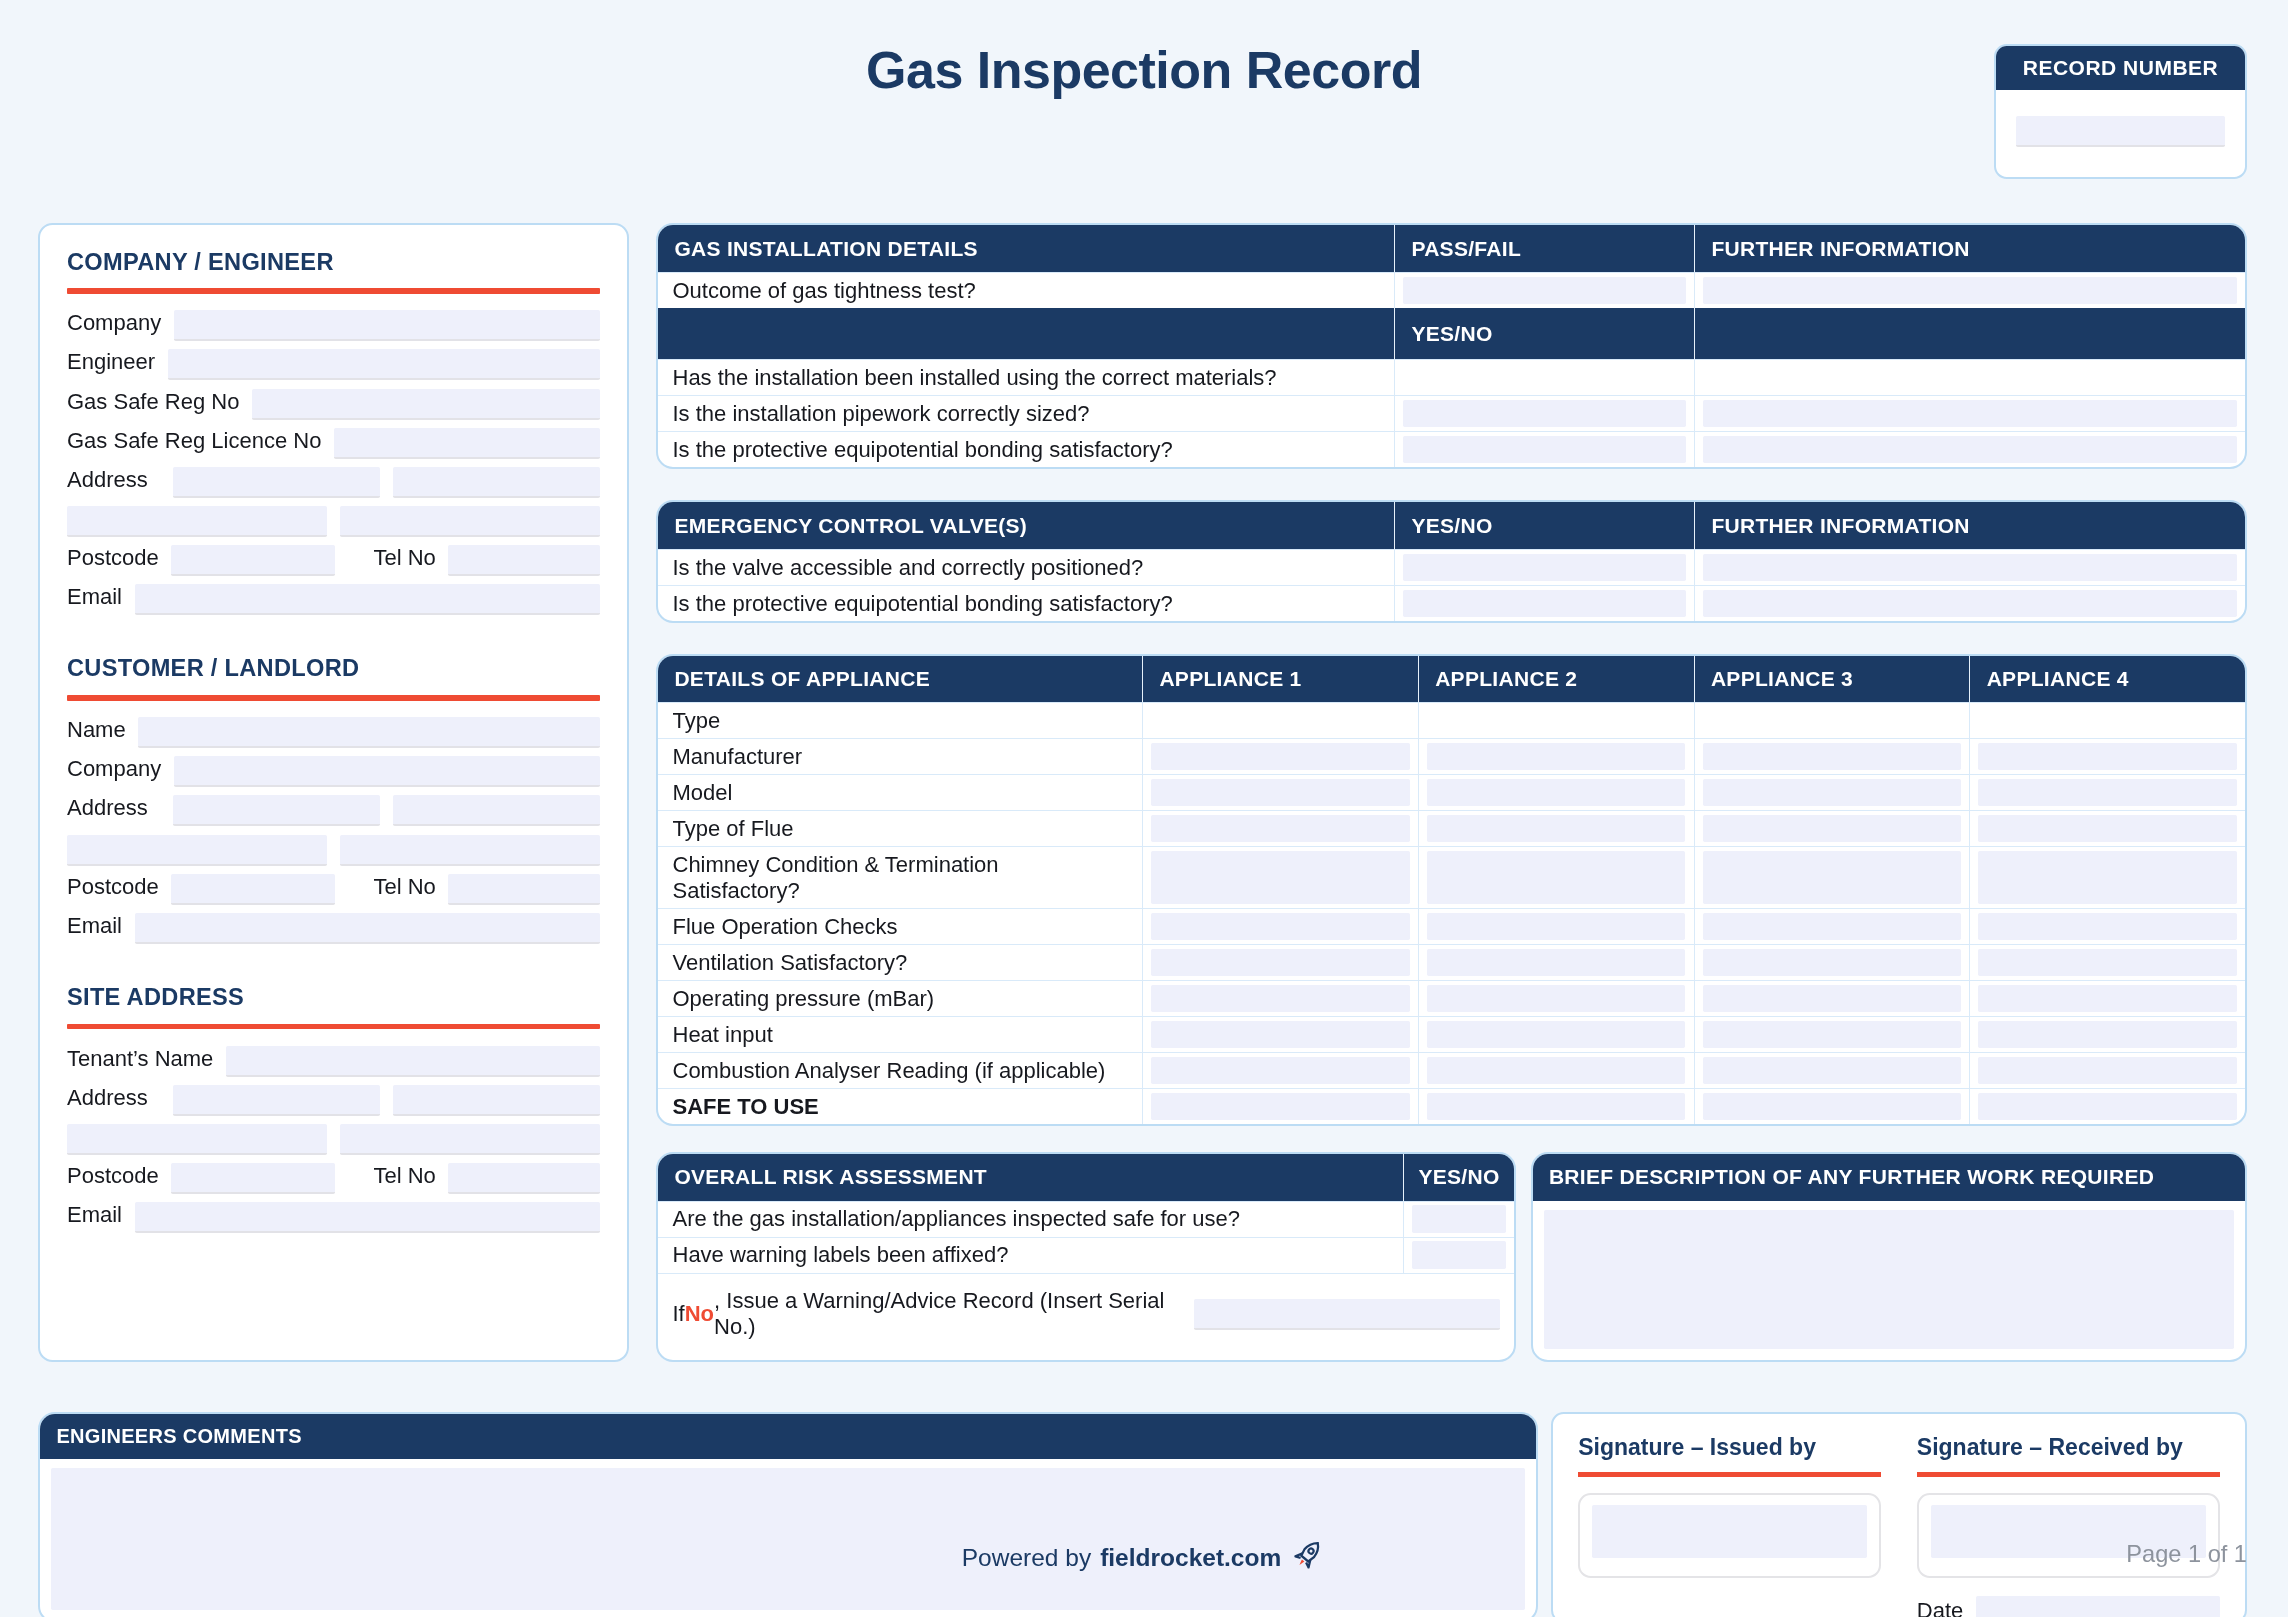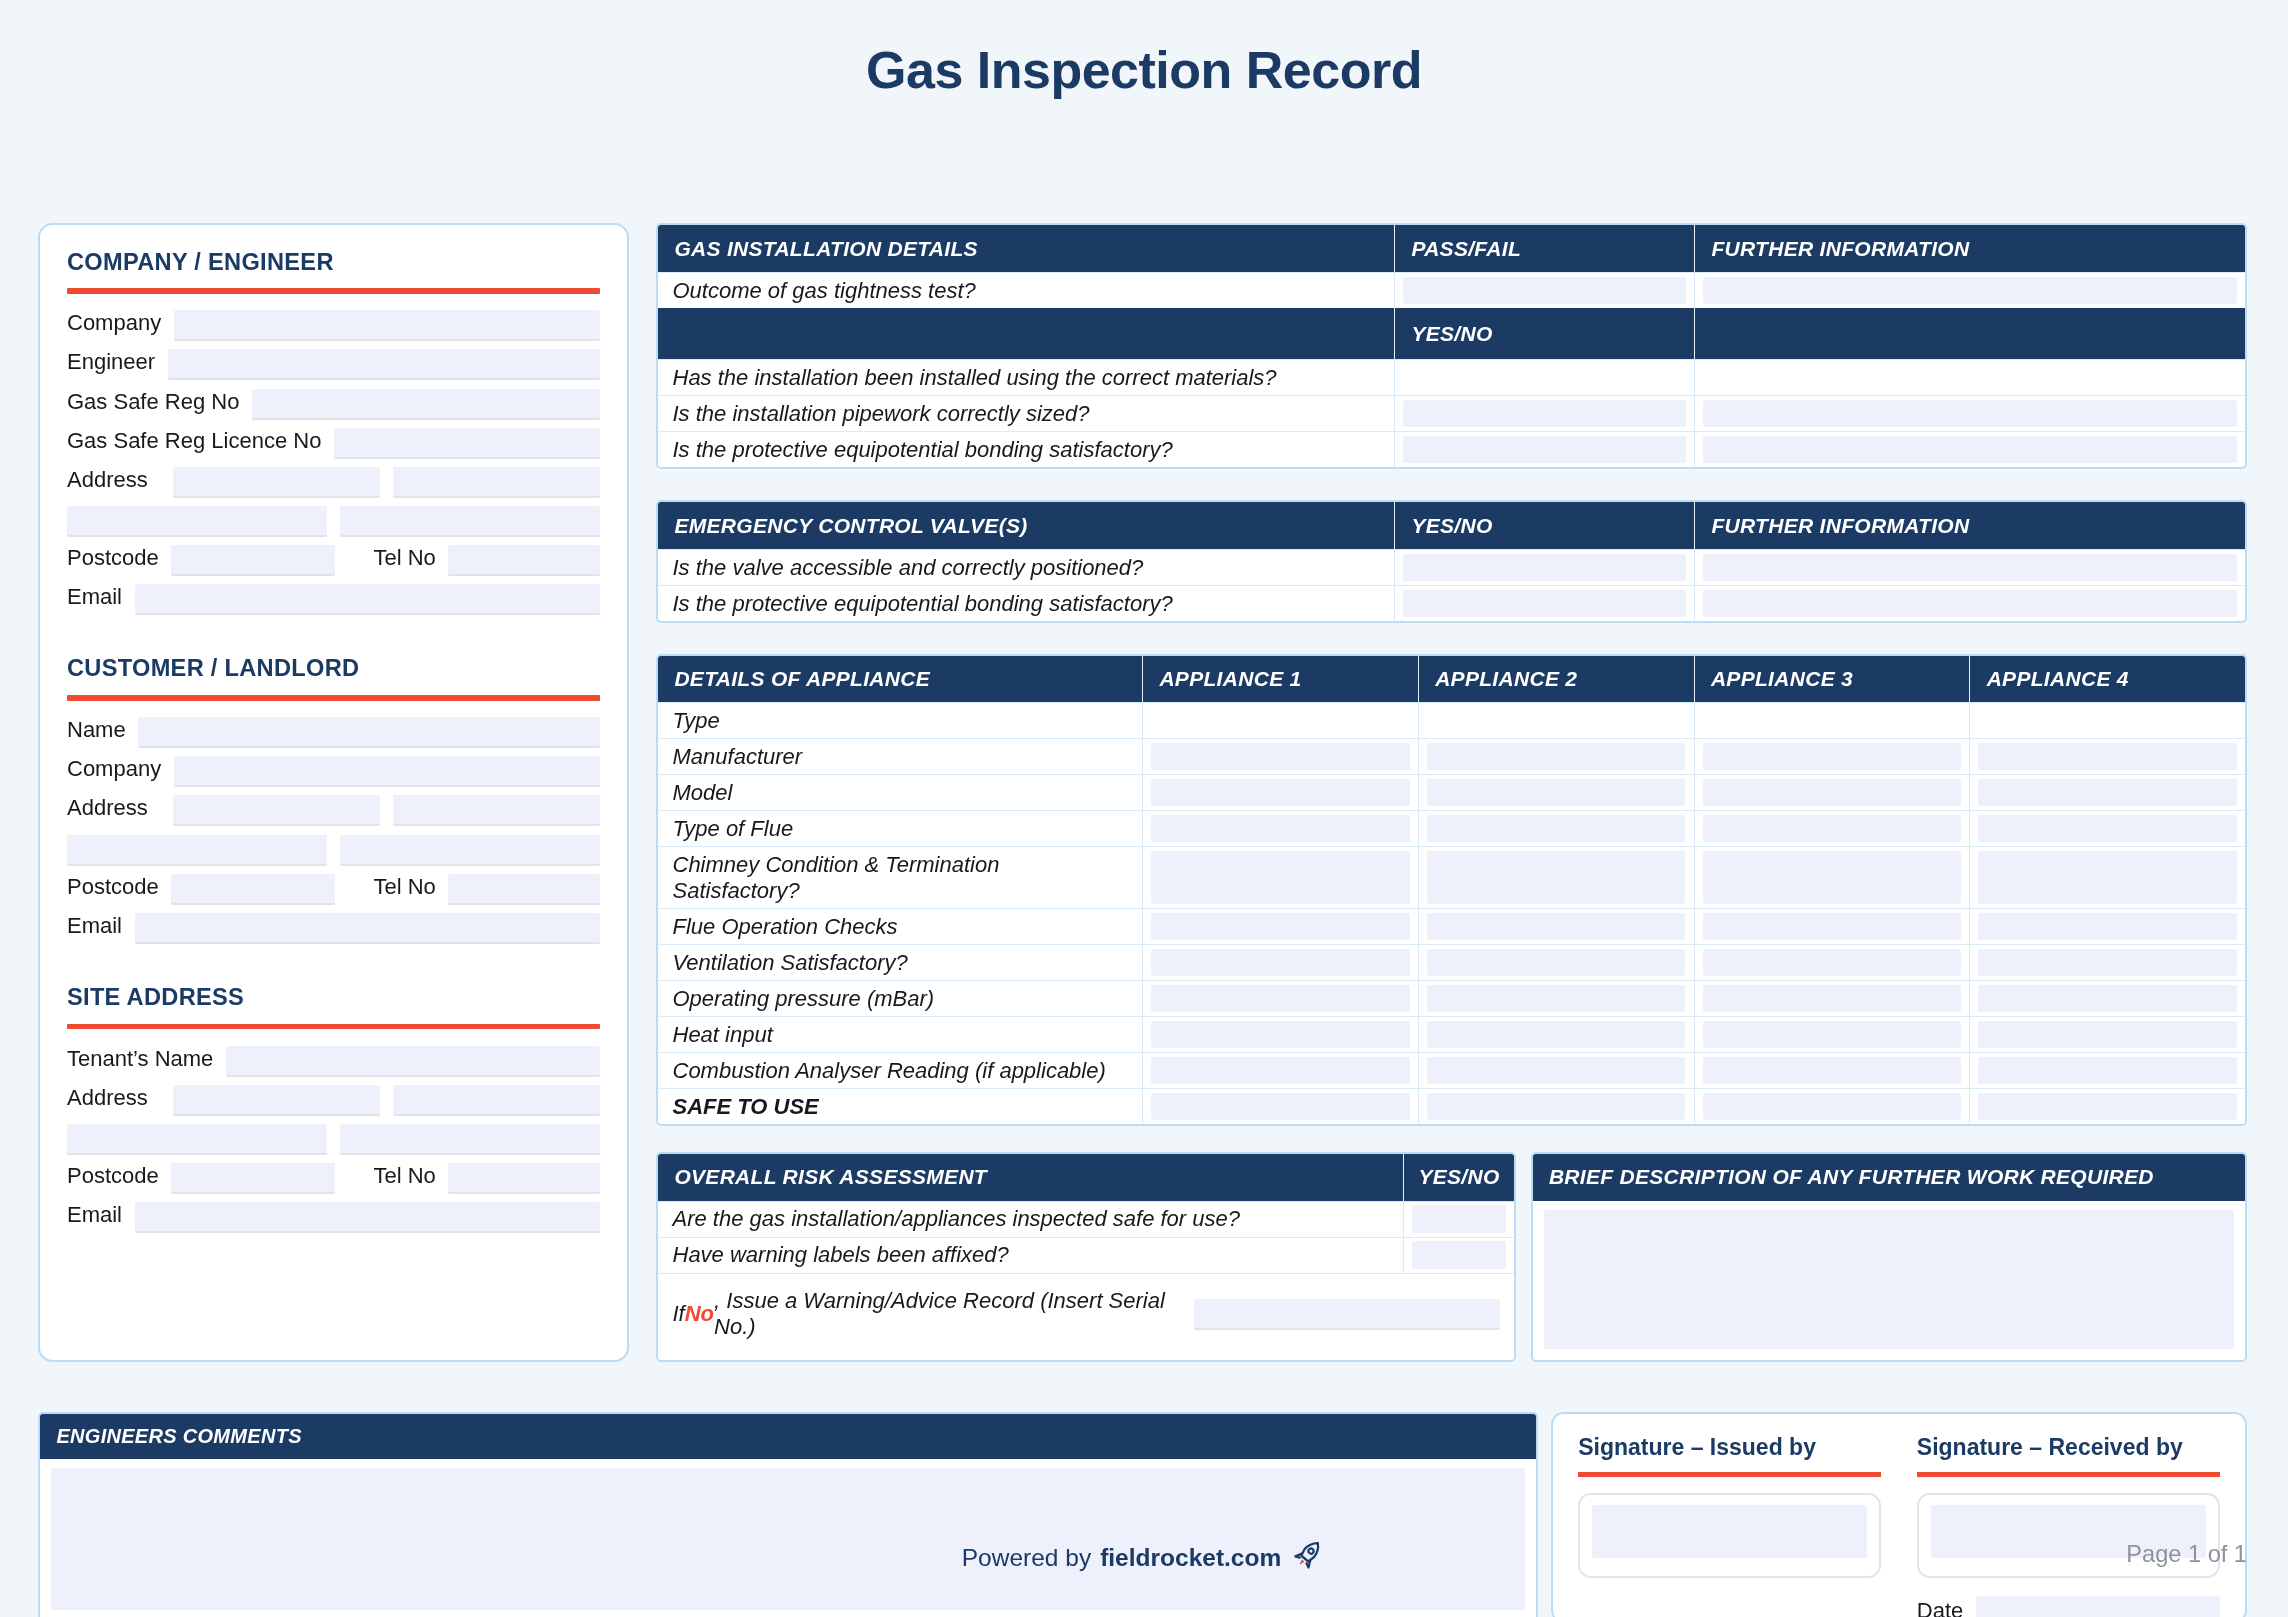--- a/index.html
+++ b/index.html
@@ -41,21 +41,21 @@
   .flabel { white-space: nowrap; margin-right: 12.7px; }
   .ifield { flex: 1; height: 31px; background: var(--input-bg, #eef0fb); border-bottom: 2.7px solid #e2e2e7; border-radius: 1.8px; }
   .frow.two { gap: 12.7px; }
   .ifield.pc { flex: 0 0 164px; }
   .flabel.tel { margin-left: 38px; }
 
   
   .rcol { flex: 1; display: flex; flex-direction: column; min-width: 0; }
   .table {
     background: #fff; border: 2.7px solid var(--panel-border, #bcdcf4);
-    border-radius: 5px; overflow: hidden; font-style: italic;
+    border-radius: 17px; overflow: hidden;
   }
   .thead { display: flex; background: var(--navy, #1b3a64); }
   .th {
     color: #fff; font-weight: bold; font-size: 21px; letter-spacing: 0.3px;
     display: flex; align-items: center; padding: 11px 16.4px; min-height: 47px;
     border-left: 1.8px solid #e6f0fa;
   }
   .th:first-child { border-left: none; }
   .tsub { display: flex; background: var(--navy, #1b3a64); }
   .tsub .th { min-height: 51px; }
@@ -124,20 +124,26 @@
   .powered .brand { font-weight: bold; }
   .page-note { position: absolute; right: 41px; top: 31px; color: var(--muted, #8d939d); font-size: 23.6px; }
 </style>
 </head>
 <body>
 
 <div class="page">
 
   <div class="header">
     <div class="title">Gas Inspection Record</div>
+    <div class="record-box">
+      <div class="record-head">RECORD NUMBER</div>
+      <div class="record-body">
+        <div class="record-input"></div>
+      </div>
+    </div>
   </div>
 
   <div class="main">
 
     <div class="left-card">
 
       <div class="section">
         <div class="sec-h">COMPANY / ENGINEER</div>
         <div class="sec-rule"></div>
         <div class="frow">

